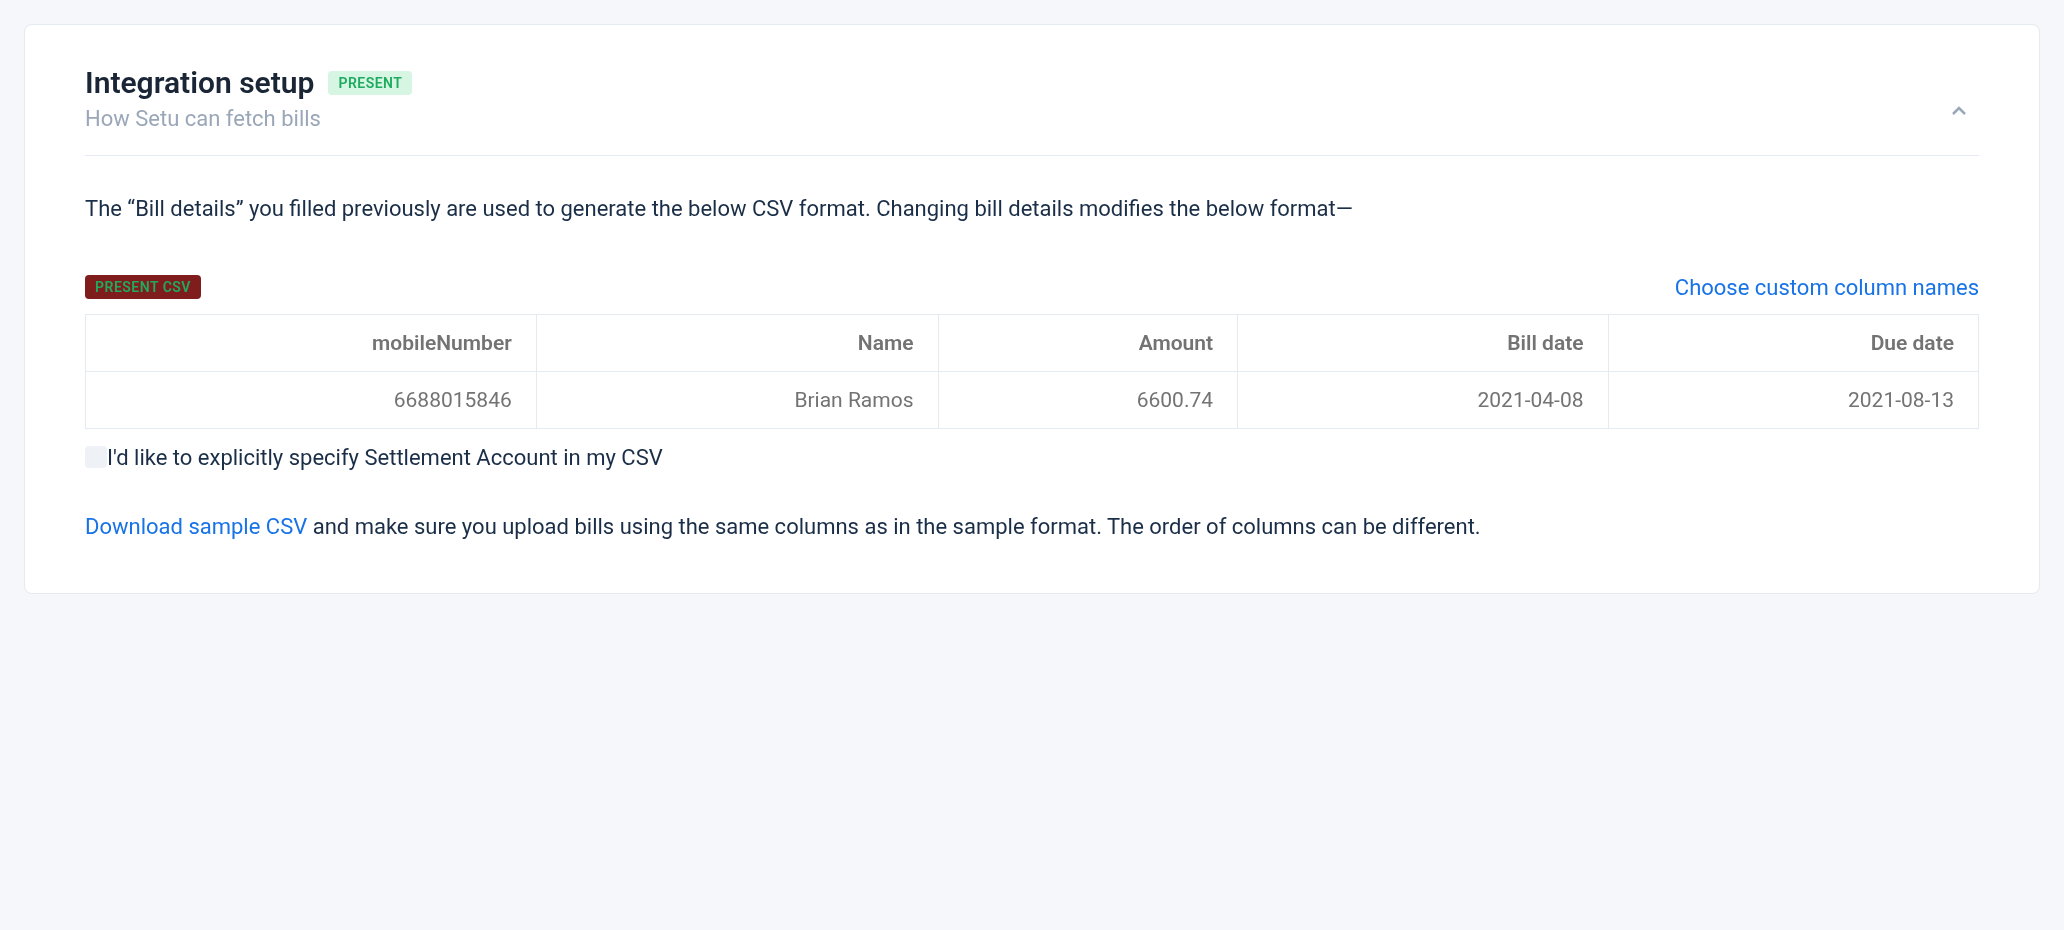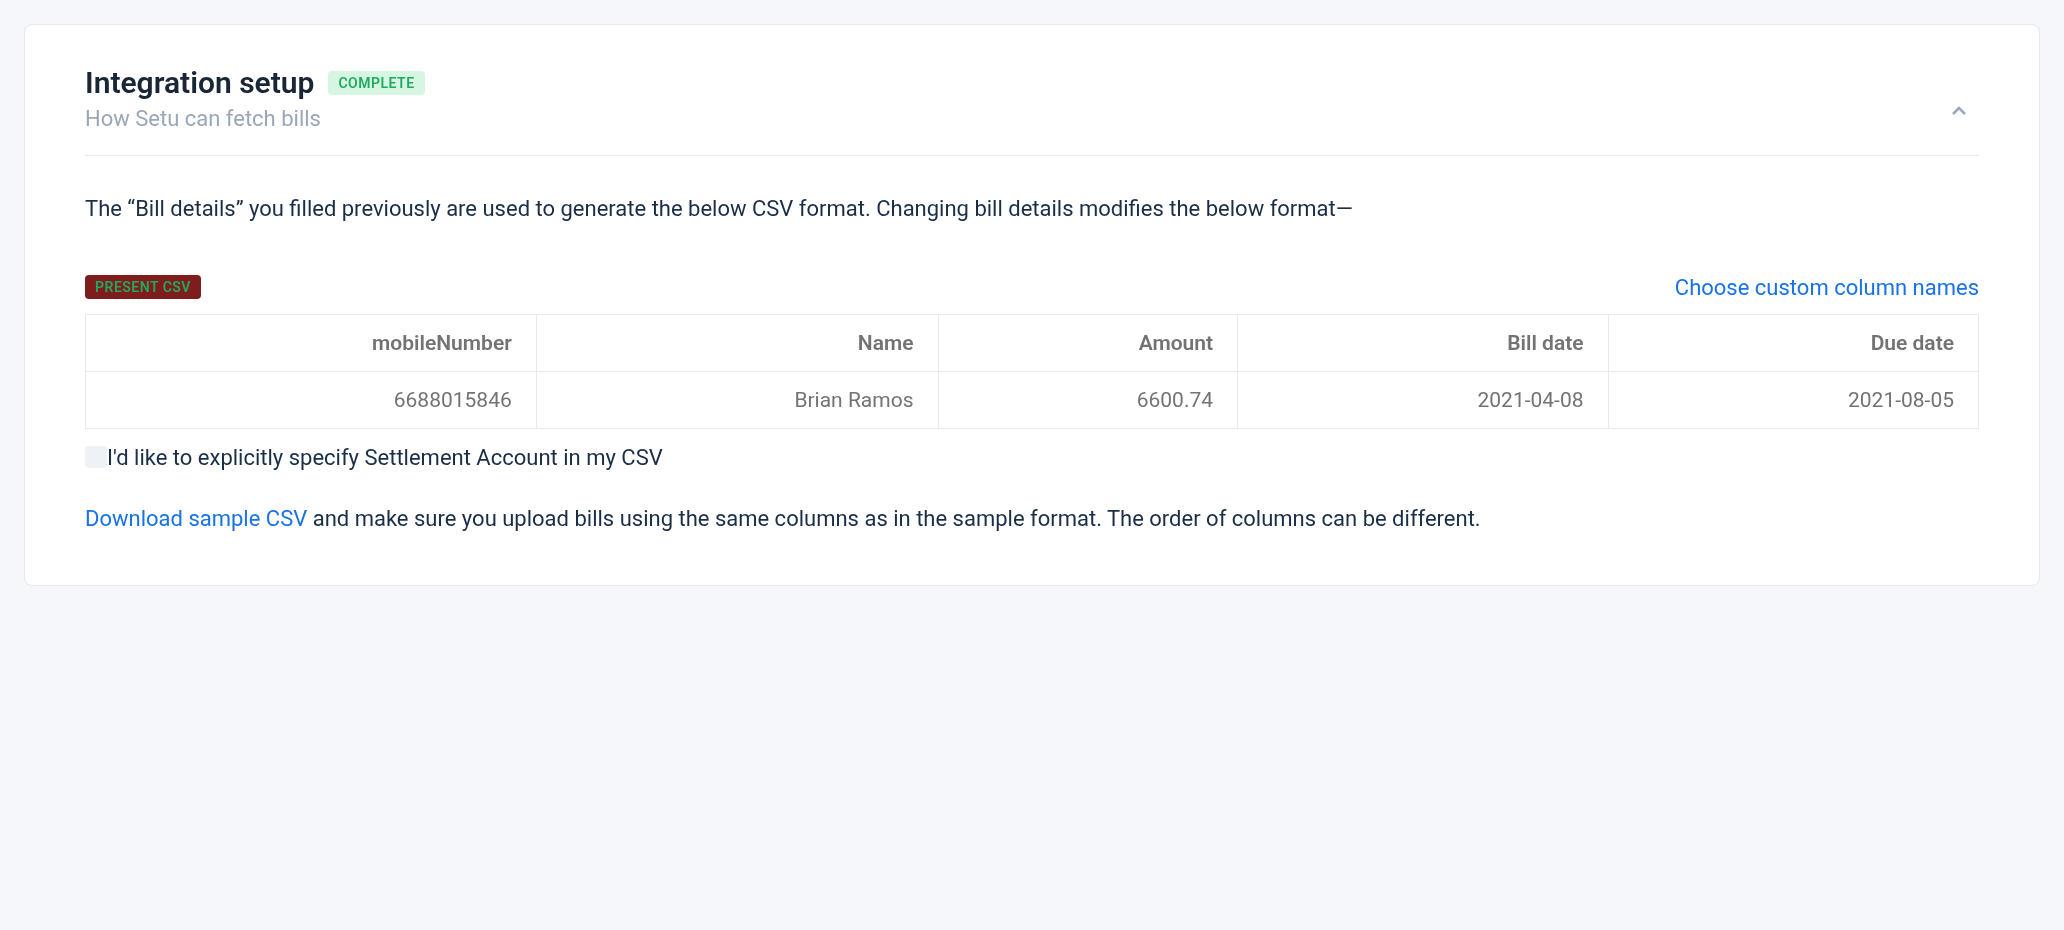--- a/index.html
+++ b/index.html
@@ -160,40 +160,40 @@
 
     .checkbox-label {
       font-size: 22px;
       color: #1a2e47;
       cursor: pointer;
     }
 
     .download-text {
       font-size: 22px;
       color: #1a2e47;
-      margin-top: 32px;
+      margin-top: 40px;
       line-height: 1.5;
     }
 
     .download-text a {
       color: #1773e6;
       text-decoration: none;
       cursor: pointer;
     }
   </style>
 </head>
 <body>
 
 <div class="card">
 
   <div class="header-row">
     <div class="header-left">
       <div class="title-row">
         <h1 class="page-title">Integration setup</h1>
-        <span class="badge badge-complete">COMPLETE</span>
+        <span class="badge badge-complete">PRESENT</span>
       </div>
       <div class="subtitle">How Setu can fetch bills</div>
     </div>
     <button class="chevron-btn">
       <svg viewBox="0 0 24 24">
         <polyline points="6 15 12 9 18 15"></polyline>
       </svg>
     </button>
   </div>
 
@@ -215,21 +215,21 @@
         <th>Bill date</th>
         <th>Due date</th>
       </tr>
     </thead>
     <tbody>
       <tr>
         <td>6688015846</td>
         <td>Brian Ramos</td>
         <td>6600.74</td>
         <td>2021-04-08</td>
-        <td>2021-08-05</td>
+        <td>2021-08-13</td>
       </tr>
     </tbody>
   </table>
 
   <div class="checkbox-row">
     <button class="checkbox"></button>
     <label class="checkbox-label">I'd like to explicitly specify Settlement Account in my CSV</label>
   </div>
 
   <p class="download-text">

